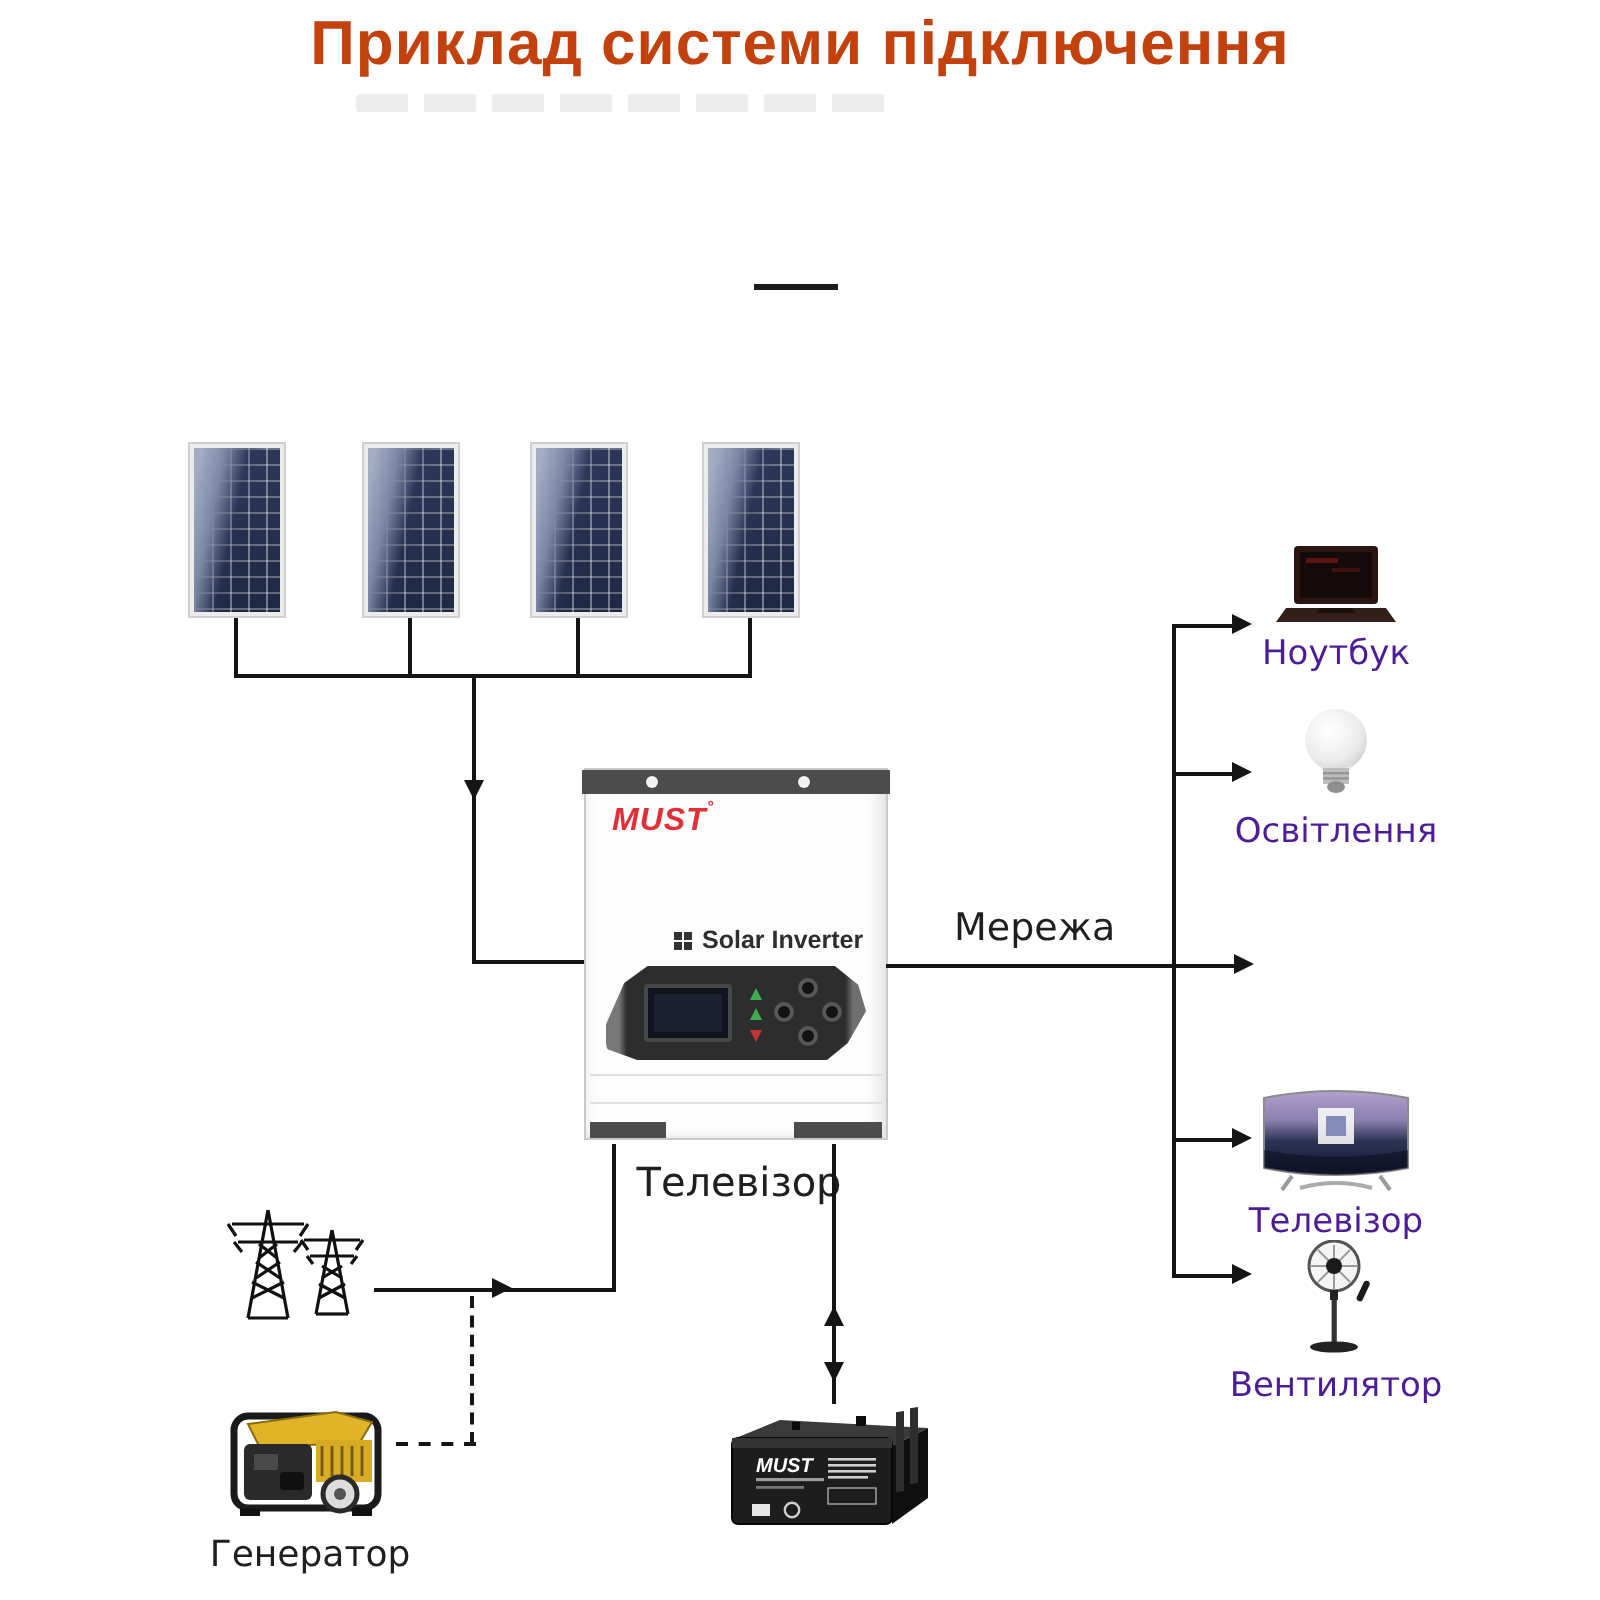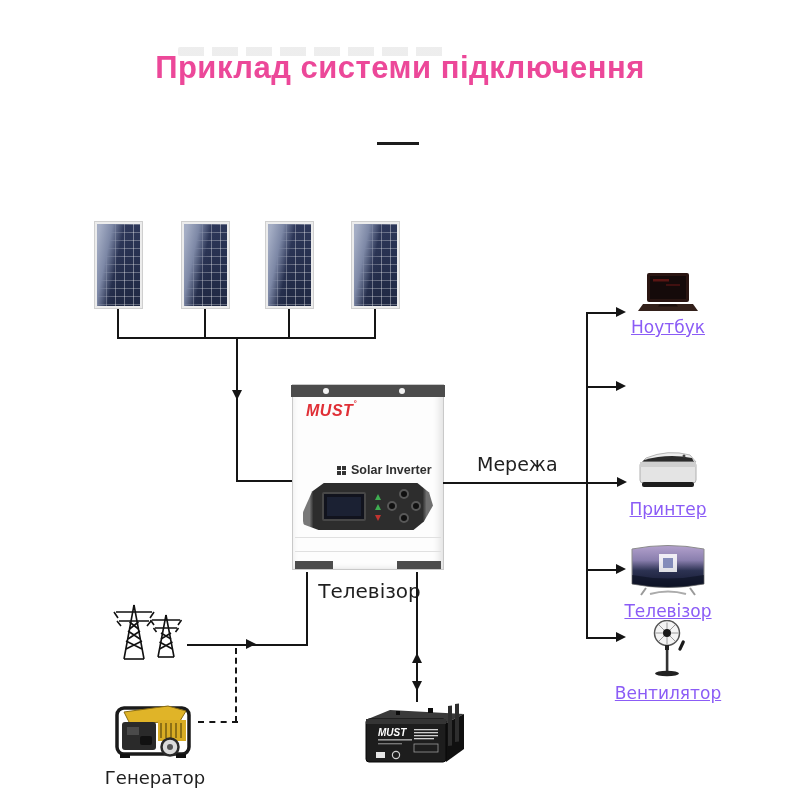--- a/index.html
+++ b/index.html
@@ -3,21 +3,21 @@
 <meta charset="utf-8">
 <style>
   html,body{margin:0;padding:0;background:#fff;}
   #canvas{position:relative;width:800px;height:800px;background:#ffffff;overflow:hidden;
           font-family:"DejaVu Sans",sans-serif;color:#1b1b1b;}
   .abs{position:absolute;}
   .lbl{position:absolute;text-align:center;color:#1f1f1f;}
 
   
   #title{top:4px;left:0;width:800px;text-align:center;font-size:31px;font-weight:bold;
-         letter-spacing:.5px;color:#ec4899;font-family:"Liberation Sans","DejaVu Sans",sans-serif;margin-top:46px;}
+         letter-spacing:.5px;color:#c2410c;font-family:"Liberation Sans","DejaVu Sans",sans-serif;}
   #watermark{left:178px;top:47px;width:266px;height:9px;opacity:.45;border-radius:2px;
     background:repeating-linear-gradient(90deg,#d8d8d8 0 26px,transparent 26px 34px);}
   #pill{left:180px;top:61px;width:440px;height:50px;border:2.5px solid #0d0d0d;border-radius:28px;
         display:flex;align-items:center;justify-content:center;font-size:15.5px;font-weight:bold;
         box-sizing:border-box;}
   #divider{left:377px;top:142px;width:42px;height:3px;background:#1c1c1c;}
 
   
   .wire{position:absolute;background:#151515;}
   .wire-h{height:2px;} .wire-v{width:2px;}
@@ -71,21 +71,21 @@
   .b1{left:96px;top:6px;} .b2{left:84px;top:18px;} .b3{left:108px;top:18px;} .b4{left:96px;top:30px;}
   .inv-line{position:absolute;left:2px;width:146px;height:1px;background:#e0e0e0;}
   .l1{top:152px;} .l2{top:166px;}
   .inv-foot{position:absolute;bottom:0;height:8px;background:#4c4c4c;}
   .f1{left:2px;width:38px;} .f2{right:2px;width:44px;}
   #inverter-label{left:317px;top:579px;width:105px;font-size:20px;}
 
   
   #output-label{left:477px;top:453px;width:62px;font-size:19px;}
   .device{position:absolute;left:620px;width:96px;display:flex;flex-direction:column;align-items:center;}
-  .device .dlabel{font-size:17px;color:#8b5cf6;margin-top:3px;white-space:nowrap;text-decoration:underline;}
+  .device .dlabel{font-size:17px;color:#4c1d95;margin-top:3px;white-space:nowrap;}
   #dev-laptop{top:272px;} #dev-bulb{top:353px;} #dev-printer{top:446px;}
   #dev-tv{top:542px;} #dev-fan{top:620px;}
 
   
   #grid-label{left:78px;top:667px;width:140px;font-size:17px;}
   #generator-label{left:100px;top:767px;width:110px;font-size:18px;}
   #battery-label{left:352px;top:777px;width:124px;font-size:19px;}
 </style>
 </head>
 <body>
@@ -156,32 +156,39 @@
       <rect x="11" y="1" width="42" height="29" rx="2" fill="#2a1512"></rect>
       <rect x="14" y="4" width="36" height="23" fill="#150a0a"></rect>
       <rect x="17" y="7" width="16" height="2.5" fill="#5a1513"></rect>
       <rect x="30" y="12" width="14" height="2" fill="#401010"></rect>
       <path d="M7 32 h50 l5 7 H2 Z" fill="#33201a"></path>
       <path d="M24 32 h16 l2 2.5 H22 Z" fill="#1c0f0c"></path>
     </svg>
     <div class="dlabel">Ноутбук</div>
   </div>
 
-
-  <div class="device" id="dev-printer">
-    <svg width="72" height="50" viewBox="0 0 72 50">
-      <path d="M14 12 Q36 3 58 9 L64 16 L8 18 Z" fill="#ededed" stroke="#b5b5b5" stroke-width="1"></path>
-      <path d="M12 14 Q36 7 60 12 L62 16 L10 17 Z" fill="#2b2b2b"></path>
-      <rect x="8" y="16" width="56" height="21" rx="3" fill="#e4e4e4" stroke="#b0b0b0" stroke-width="1"></rect>
-      <rect x="8" y="16" width="56" height="5" fill="#cfcfcf"></rect>
-      <rect x="10" y="36" width="52" height="5" rx="2" fill="#1e1e1e"></rect>
-      <circle cx="52" cy="10" r="1.5" fill="#444"></circle>
+  <div class="device" id="dev-bulb">
+    <svg width="42" height="50" viewBox="0 0 42 50">
+      <defs>
+        <radialGradient id="bg" cx="40%" cy="35%" r="70%">
+          <stop offset="0%" stop-color="#ffffff"></stop>
+            <stop offset="70%" stop-color="#ececec"></stop>
+          <stop offset="100%" stop-color="#cfcfcf"></stop>
+        </radialGradient>
+      </defs>
+      <circle cx="21" cy="17" r="15.5" fill="url(#bg)"></circle>
+      <path d="M13 28 Q21 36 29 28 L28 32 H14 Z" fill="#e2e2e2"></path>
+      <rect x="14.5" y="31" width="13" height="8" fill="#bdbdbd"></rect>
+      <rect x="14.5" y="33" width="13" height="1.2" fill="#949494"></rect>
+      <rect x="14.5" y="35.6" width="13" height="1.2" fill="#949494"></rect>
+      <ellipse cx="21" cy="40.5" rx="4.5" ry="3" fill="#8f8f8f"></ellipse>
     </svg>
-    <div class="dlabel">Принтер</div>
-  </div>
+    <div class="dlabel">Освітлення</div>
+  </div>
+
 
   <div class="device" id="dev-fan">
     <svg width="52" height="60" viewBox="0 0 52 60">
       <circle cx="25" cy="13" r="12.5" fill="#f4f4f4" stroke="#555" stroke-width="1.5"></circle>
       <g stroke="#9a9a9a" stroke-width="1">
         <line x1="25" y1="13" x2="25" y2="2.5"></line>
           <line x1="25" y1="13" x2="33" y2="5"></line>
         <line x1="25" y1="13" x2="36.5" y2="13"></line>
           <line x1="25" y1="13" x2="33" y2="21"></line>
         <line x1="25" y1="13" x2="25" y2="24.5"></line>

